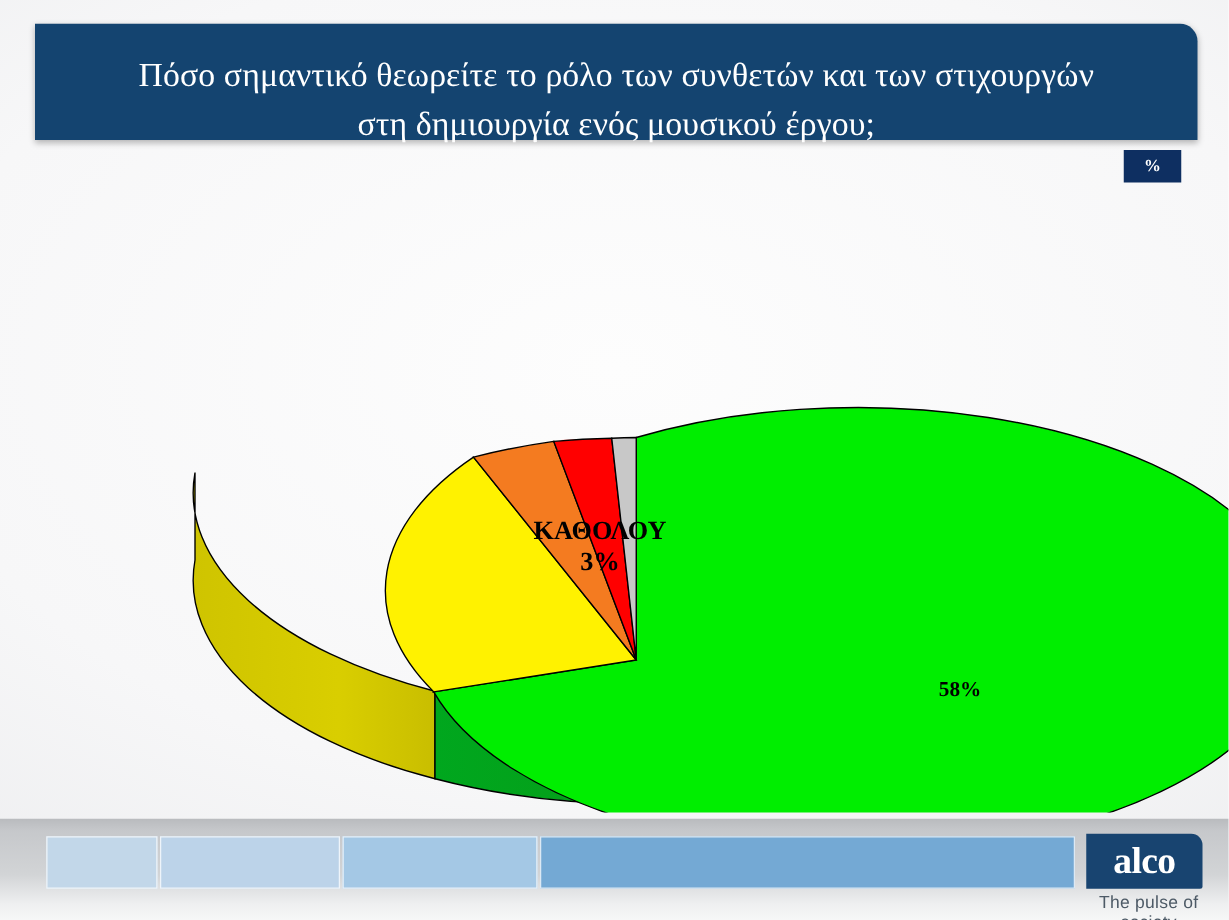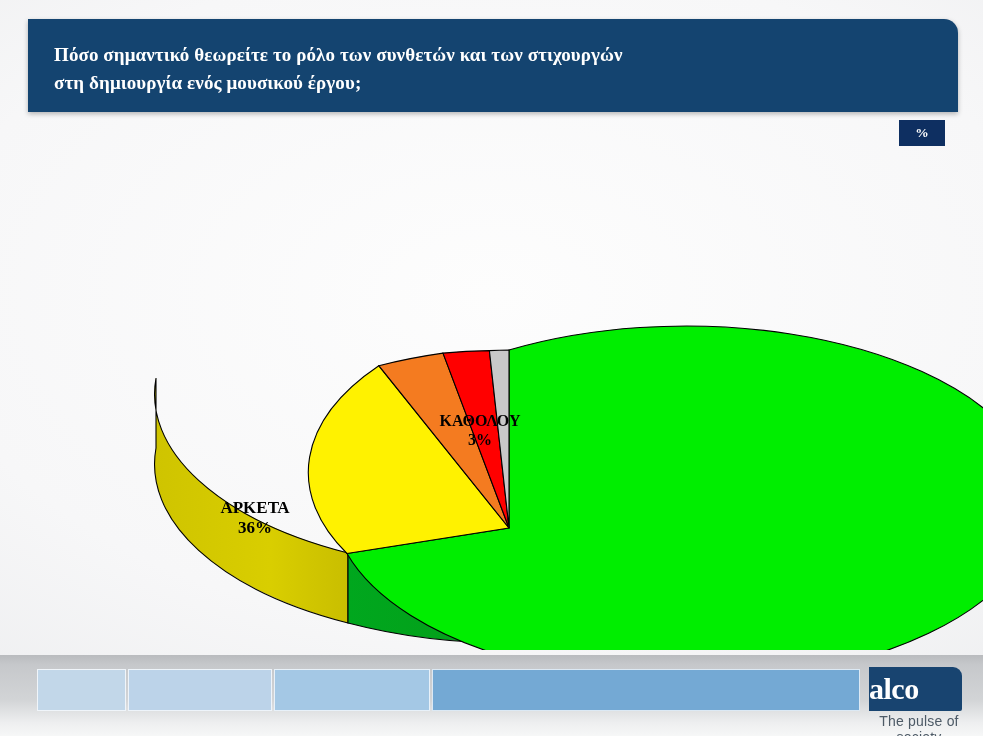--- a/index.html
+++ b/index.html
@@ -31,26 +31,27 @@
     width: 930px;
     height: 93px;
     background: #144470;
     border-top-right-radius: 14px;
     box-shadow: 0 2px 5px rgba(0,0,0,0.28);
     box-sizing: border-box;
     padding: 22px 26px 0 26px;
   }
   .title-text {
     color: #ffffff;
-    font-size: 19px;
-    font-weight: bold;
+    font-size: 27px;
+    font-weight: normal;
     line-height: 1.45;
     letter-spacing: 0.1px;
     white-space: pre-line;
     font-family: "Liberation Serif", "DejaVu Serif", serif;
+    text-align: center;
   }
 
   
   .pct-badge {
     position: absolute;
     left: 899px;
     top: 120px;
     width: 46px;
     height: 26px;
     background: #0e2f61;
@@ -86,21 +87,21 @@
     font-family: "Liberation Serif", "DejaVu Serif", serif;
     line-height: 1.18;
     white-space: nowrap;
   }
   .lbl .n { display: block; }
   .lbl .v { display: block; }
 
   .lbl-poly   { left: 683px; top: 392px; width: 170px; font-size: 17px; }
   .lbl-arketa { left: 155px; top: 348px; width: 200px; font-size: 17px; }
   .lbl-ligo   { left: 345px; top: 214px; width: 110px; font-size: 16px; }
-  .lbl-katholou { left: 400px; top: 262px; width: 160px; font-size: 16px; }
+  .lbl-katholou { left: 400px; top: 262px; width: 160px; font-size: 21px; }
   .lbl-dk     { left: 442px; top: 204px; width: 120px; font-size: 16px; }
 
   
   .footer {
     position: absolute;
     left: 0;
     top: 655px;
     width: 983px;
     height: 81px;
     background: linear-gradient(to bottom, #b9bbbe 0%, #c6c8cb 12%, #d2d4d6 55%, #eeeff0 84%, #f6f7f7 100%);
@@ -121,21 +122,21 @@
     position: absolute;
     left: 869px;
     top: 667px;
     width: 93px;
     height: 44px;
     background: #184470;
     border-top-right-radius: 9px;
     border-bottom-right-radius: 2px;
     display: flex;
     align-items: center;
-    justify-content: flex-start;
+    justify-content: center;
   }
   .logo-text {
     color: #ffffff;
     font-size: 30px;
     font-weight: bold;
     letter-spacing: -0.5px;
     line-height: 1;
     font-family: "Liberation Serif", "DejaVu Serif", serif;
   }
   .logo-tag {
@@ -202,24 +203,21 @@
         <path d="M 509,378 L 347.0,403.5 A 353,178 0 0 1 378.8,215.7 Z" fill="#FFF200" stroke="#000000" stroke-width="1.1"></path>
 
         <path d="M 509,378 L 378.8,215.7 A 353,178 0 0 1 443.0,203.1 Z" fill="#F47B20" stroke="#000000" stroke-width="1.1"></path>
 
         <path d="M 509,378 L 443.0,203.1 A 353,178 0 0 1 489.4,200.6 Z" fill="#FF0000" stroke="#000000" stroke-width="1.1"></path>
         <path d="M 509,378 L 489.4,200.6 A 353,178 0 0 1 509,200 Z" fill="#C8C8C8" stroke="#000000" stroke-width="1.1"></path>
       </g>
     </svg>
 
     <div class="lbl lbl-poly">
-    </div>
-    <div class="lbl lbl-arketa">
-      <span class="n">ΑΡΚΕΤΑ</span>
-      <span class="v">36%</span>
+      <span class="v">58%</span>
     </div>
     <div class="lbl lbl-katholou">
       <span class="n">ΚΑΘΟΛΟΥ</span>
       <span class="v">3%</span>
     </div>
   </div>
 
   <div class="footer">
     <div class="fbar fbar-1"></div>
     <div class="fbar fbar-2"></div>

